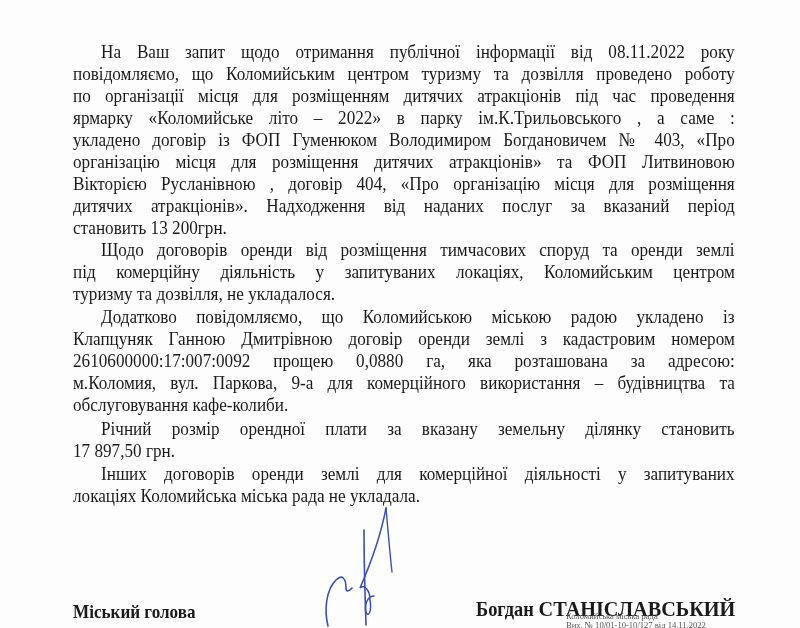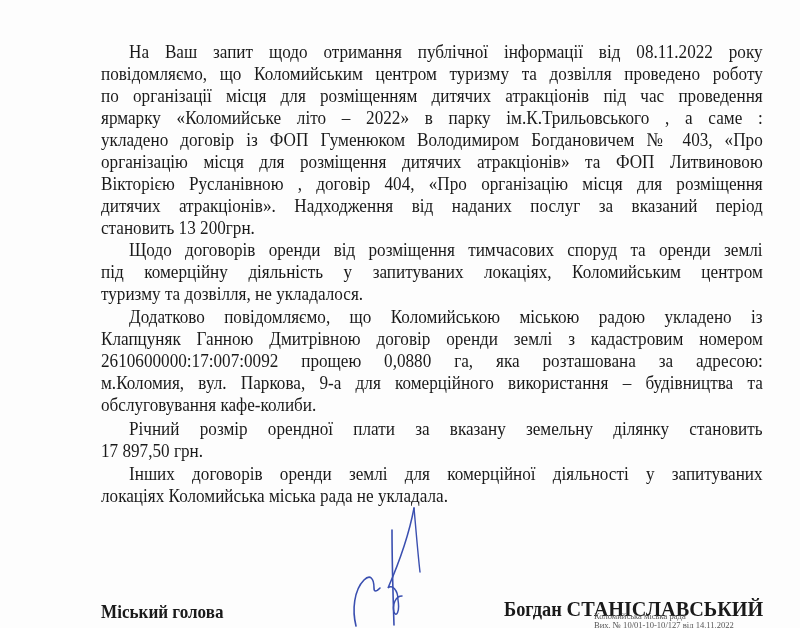--- a/index.html
+++ b/index.html
@@ -3,21 +3,21 @@
 <meta charset="utf-8">
 <style>
   html, body { margin:0; padding:0; }
   body {
     width:800px; height:628px; overflow:hidden;
     background:#fdfdfd;
     font-family:"Liberation Serif", "DejaVu Serif", serif;
     color:#1a1a1a;
     position:relative;
   }
-  .page { position:absolute; left:0; top:0; width:720px; height:628px;margin-left:28px; }
+  .page { position:absolute; left:0; top:0; width:720px; height:628px; }
   .line {
     position:absolute;
     left:73px;
     width:662px;
     font-size:19.5px;
     line-height:22px;
     white-space:nowrap;
     text-align:justify;
     text-align-last:justify;
     transform:scaleX(0.88);

